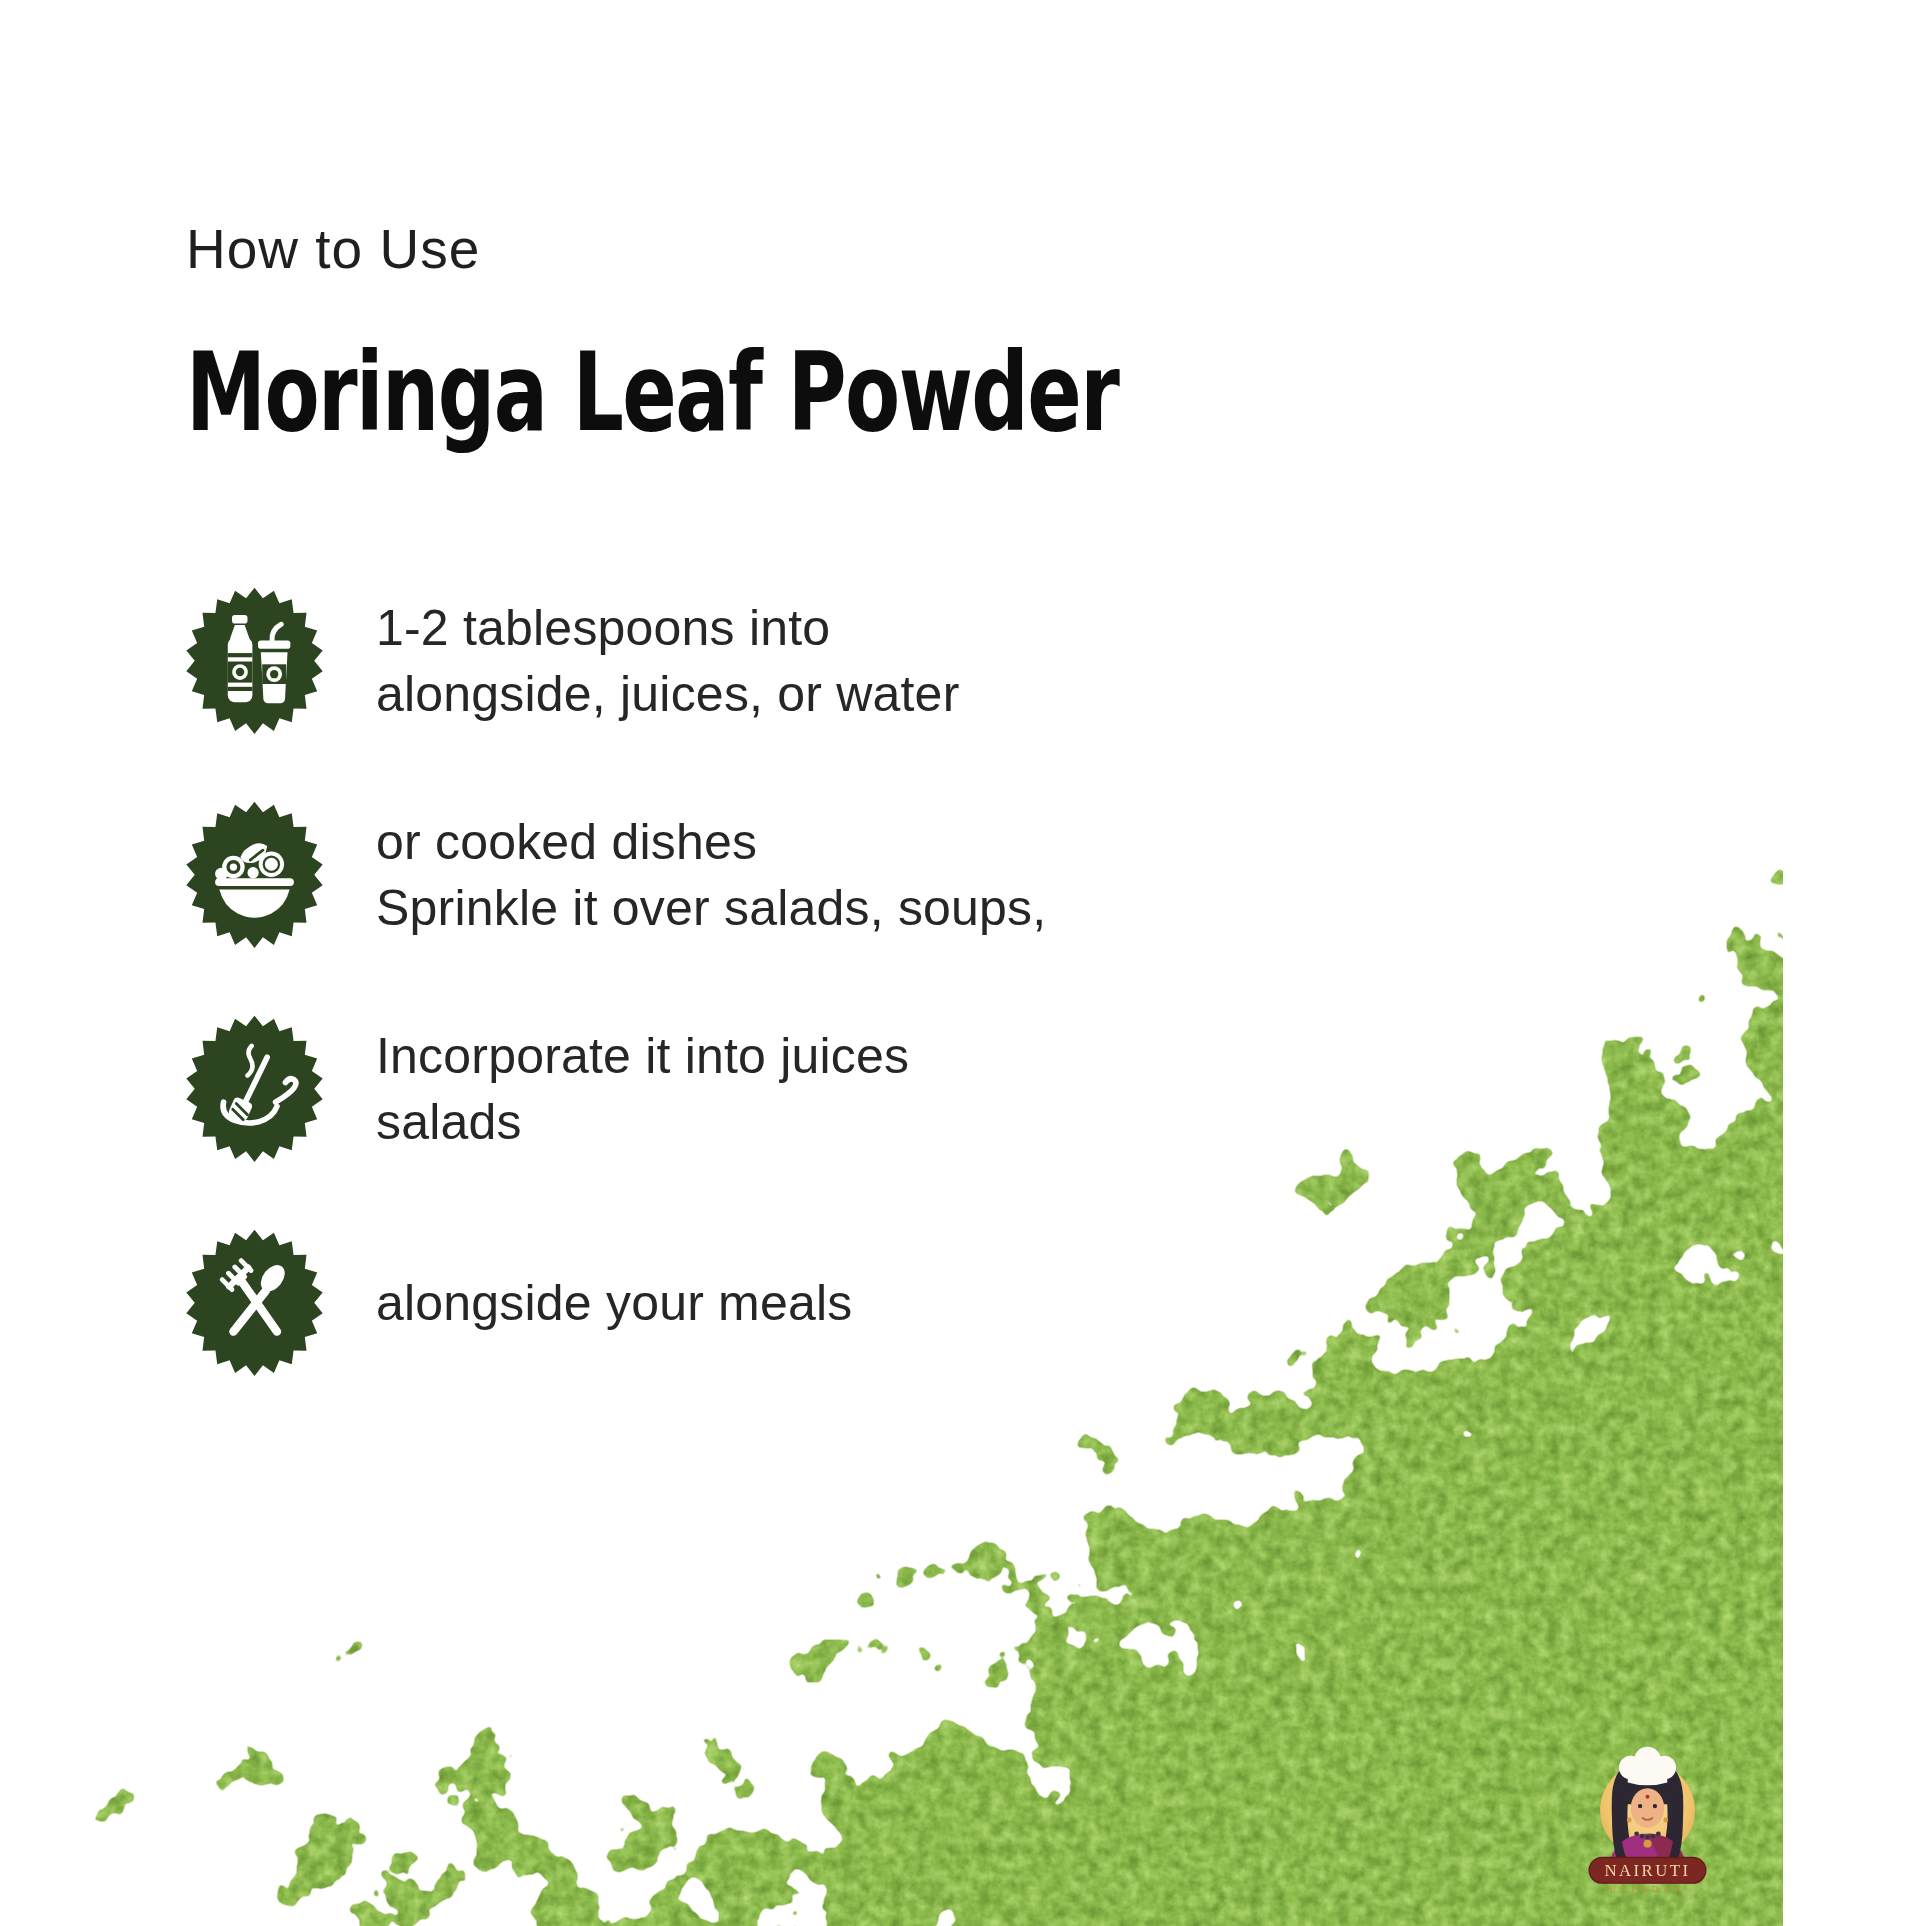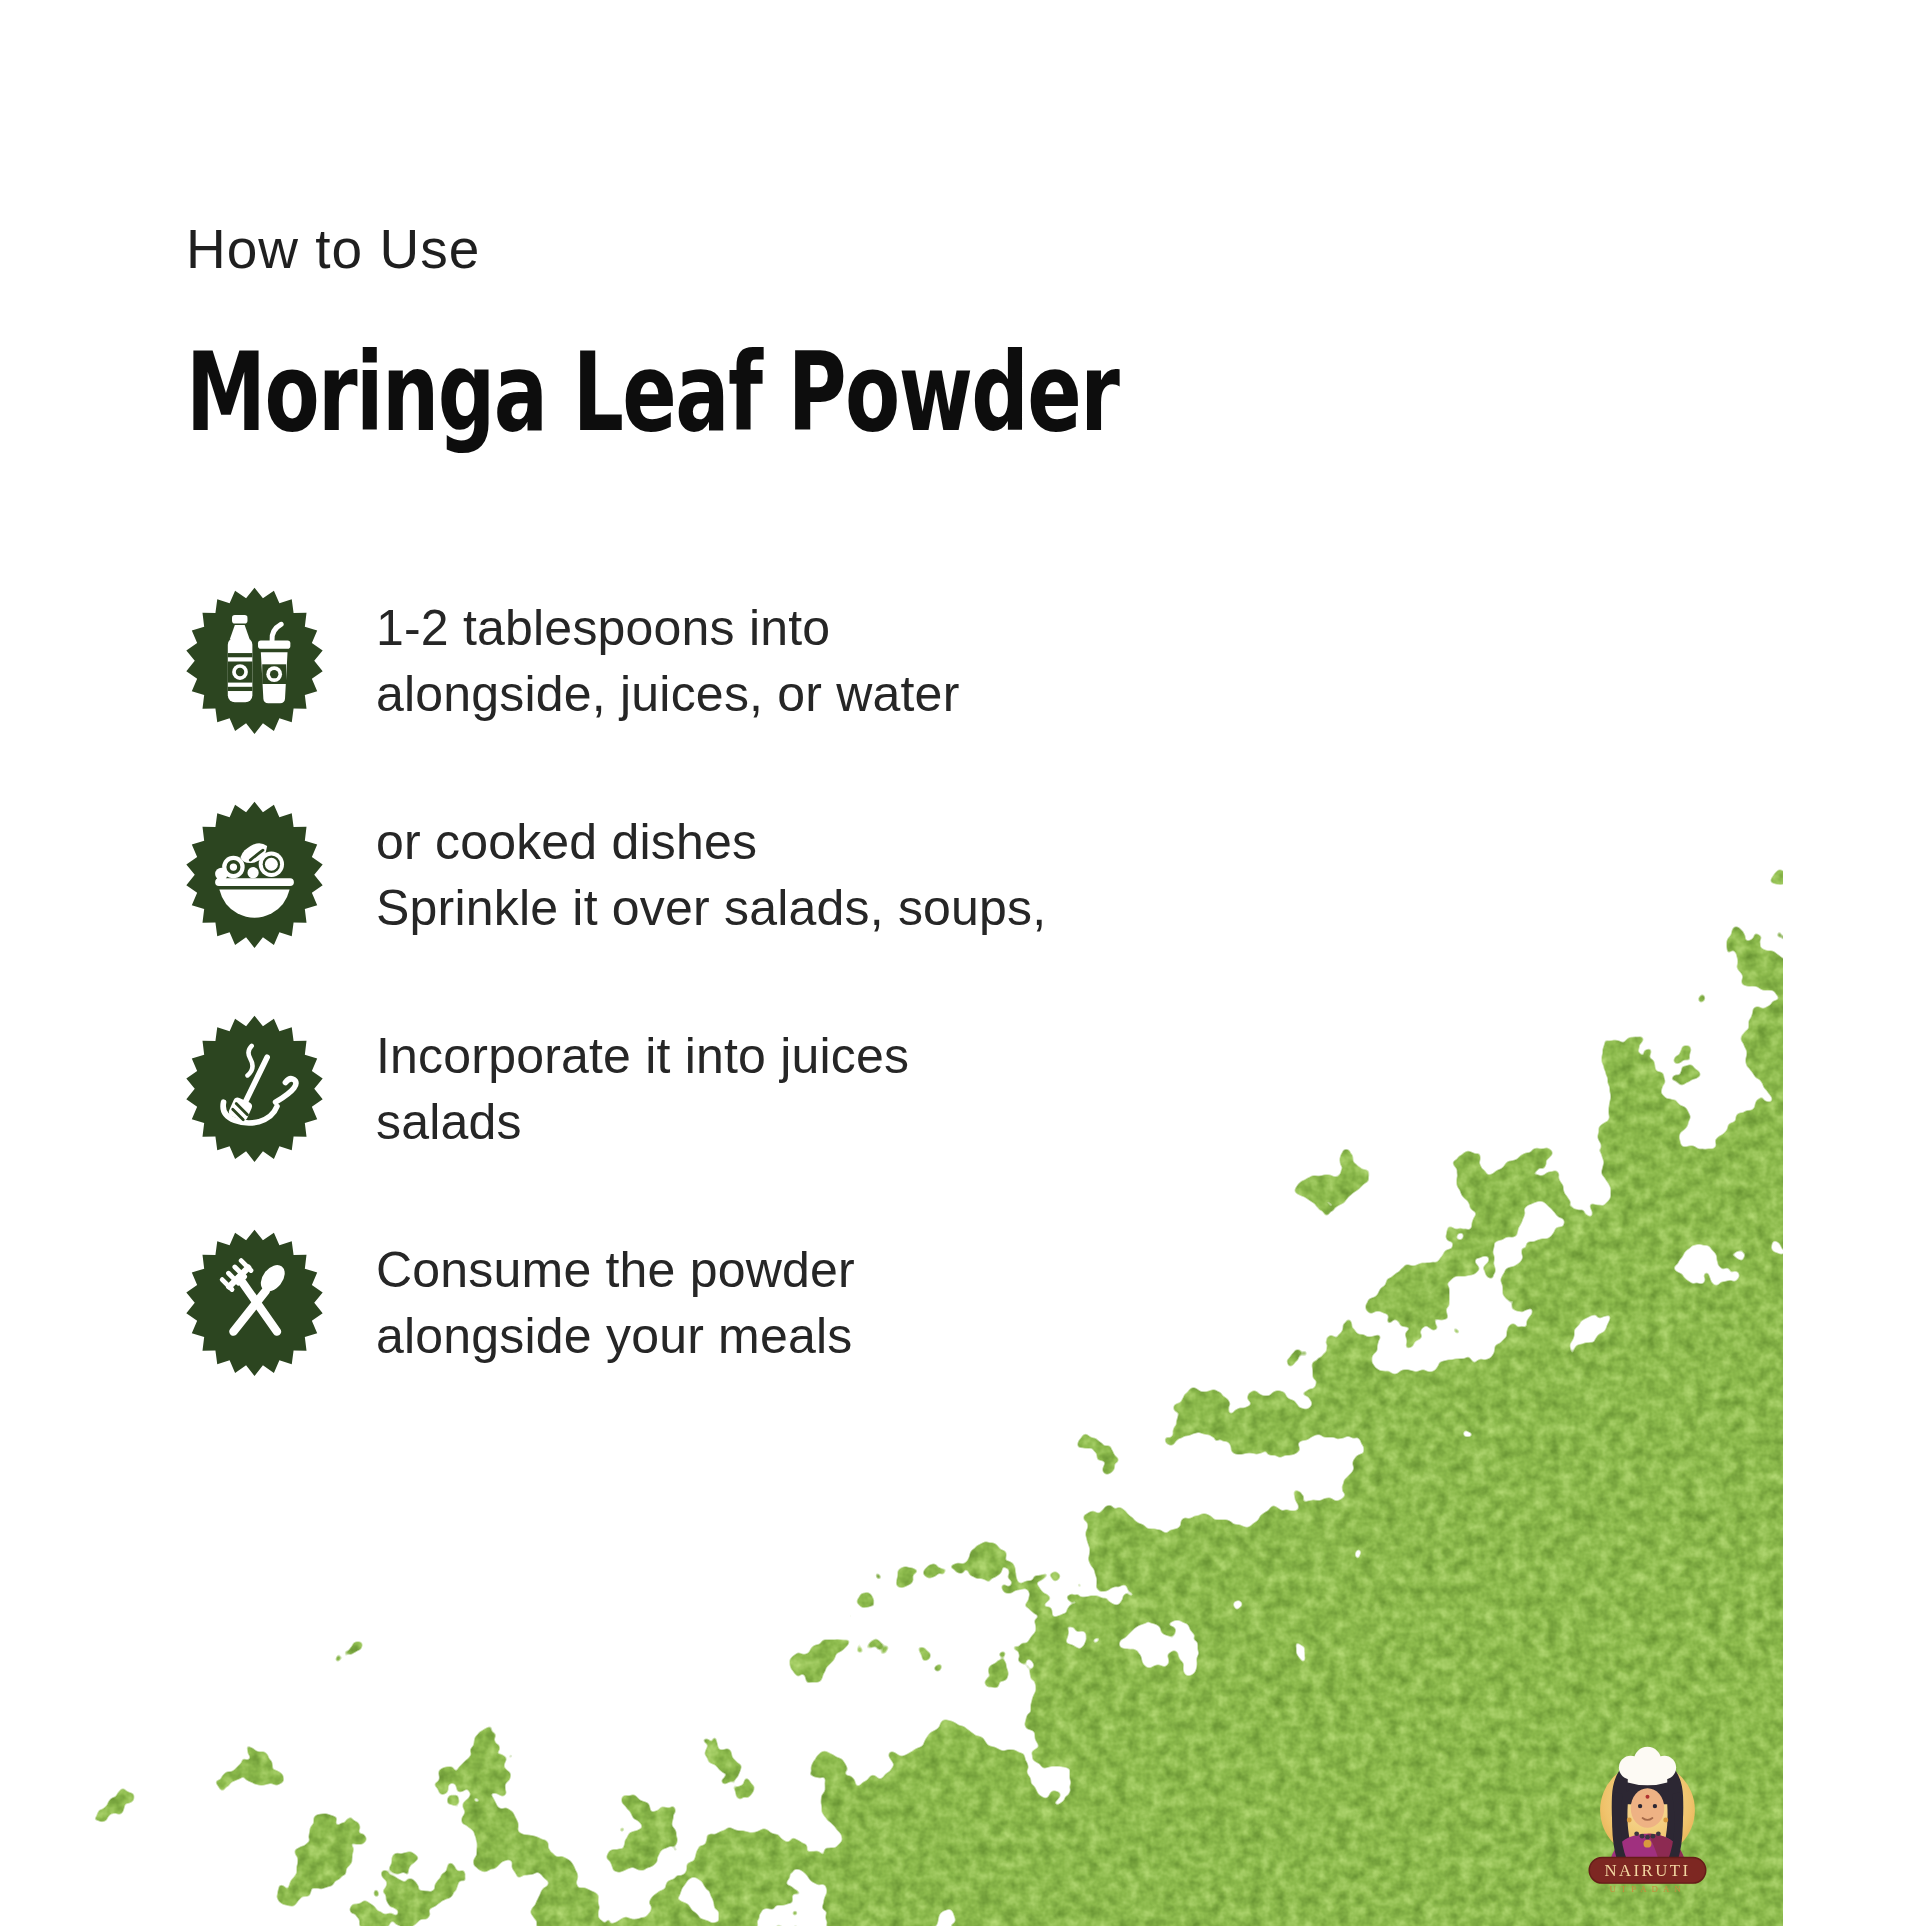--- a/index.html
+++ b/index.html
@@ -169,21 +169,20 @@
             <path d="M36 27 l7 7"></path>
             <path d="M40.5 22.5 l7 7"></path>
           </g>
           <path class="stroke" stroke-width="4.5" d="M32 41 L45.5 27.5"></path>
           <path class="stroke" stroke-width="6" d="M40 36 L66 73"></path>
           <ellipse cx="63" cy="35" rx="7" ry="10.5" transform="rotate(38 63 35)"></ellipse>
           <path class="stroke" stroke-width="6" d="M58 44 L35 73"></path>
         </g>
       </svg>
       <div class="bullet-text">
-        <span class="bullet-line">Consume the powder</span>
         <span class="bullet-line">alongside your meals</span>
       </div>
     </li>
 
   </ul>
 
   <svg class="logo" viewBox="0 0 150 160">
     <defs>
       <radialGradient id="goldG" cx="0.5" cy="0.42" r="0.65">
         <stop offset="0" stop-color="#f8e0a0"></stop>

